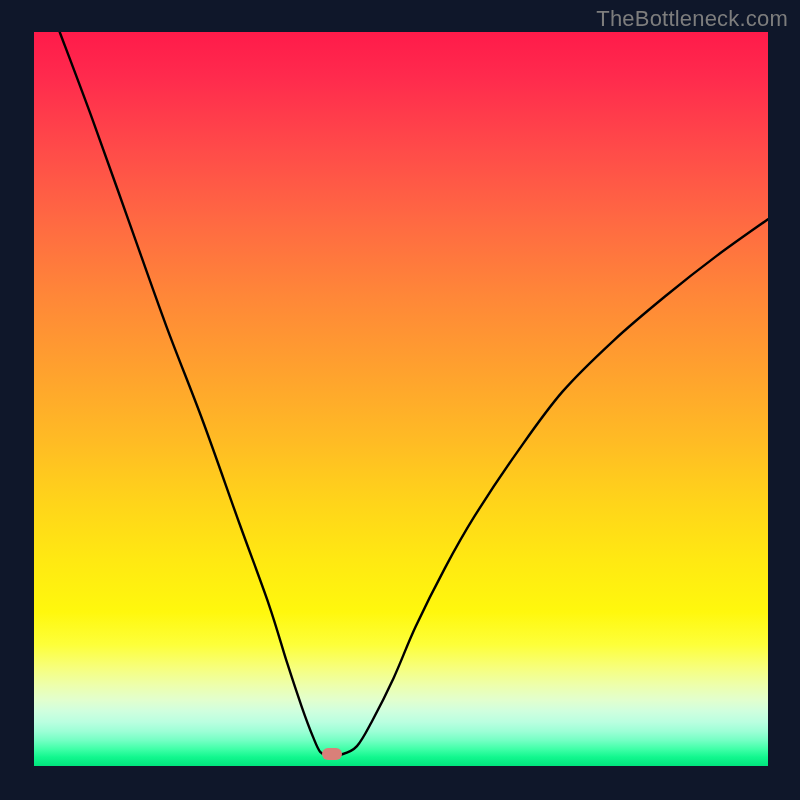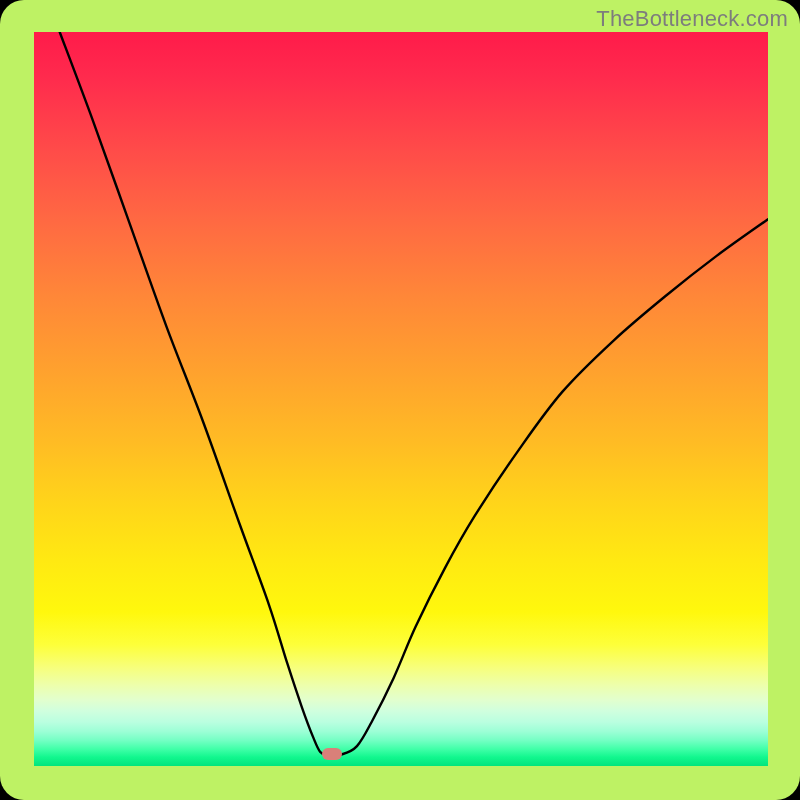--- a/index.html
+++ b/index.html
@@ -10,22 +10,21 @@
     background: #000;
     overflow: hidden;
     font-family: Arial, Helvetica, sans-serif;
   }
   .frame {
     position: absolute;
     left: 0;
     top: 0;
     width: 800px;
     height: 800px;
-    background: #bef264;
-    border-radius: 24px;
+    background: #0f172a;
   }
   .plot {
     position: absolute;
     left: 34px;
     top: 32px;
     width: 734px;
     height: 734px;
     overflow: hidden;
   }
   .gradient {

